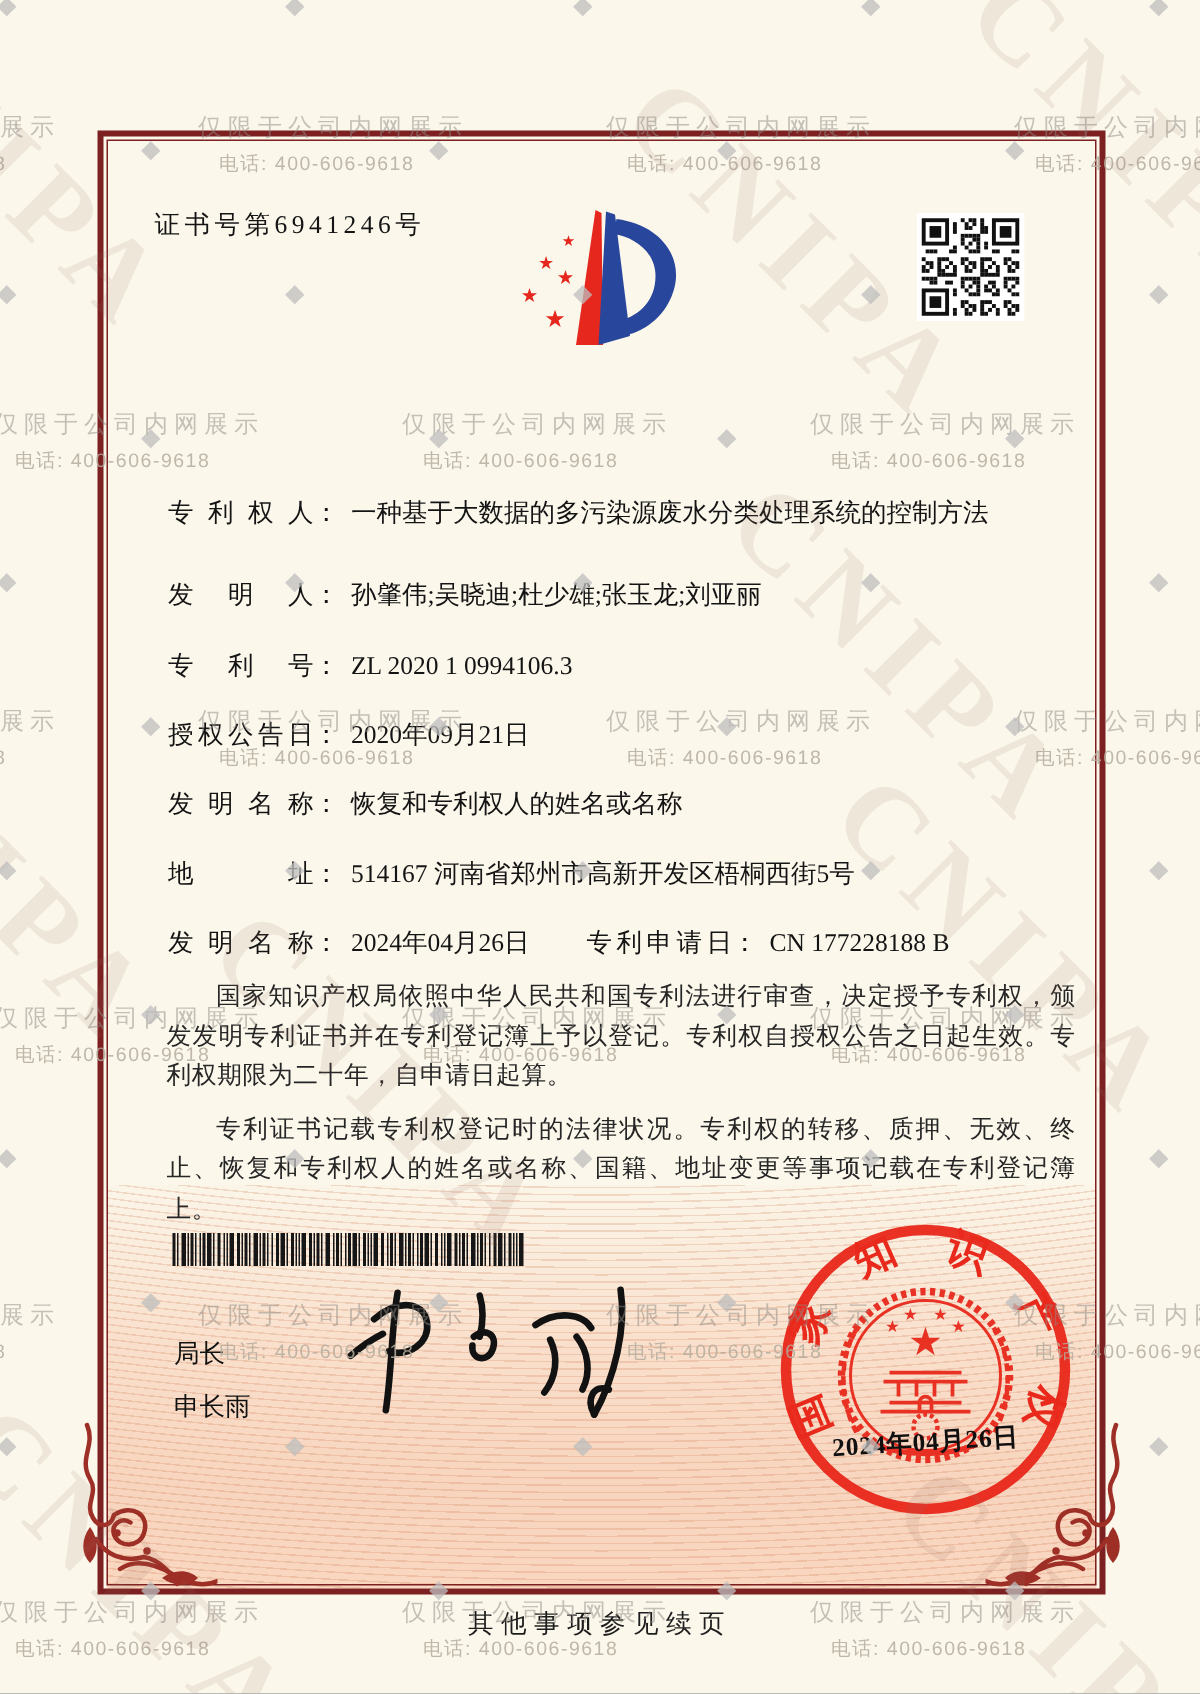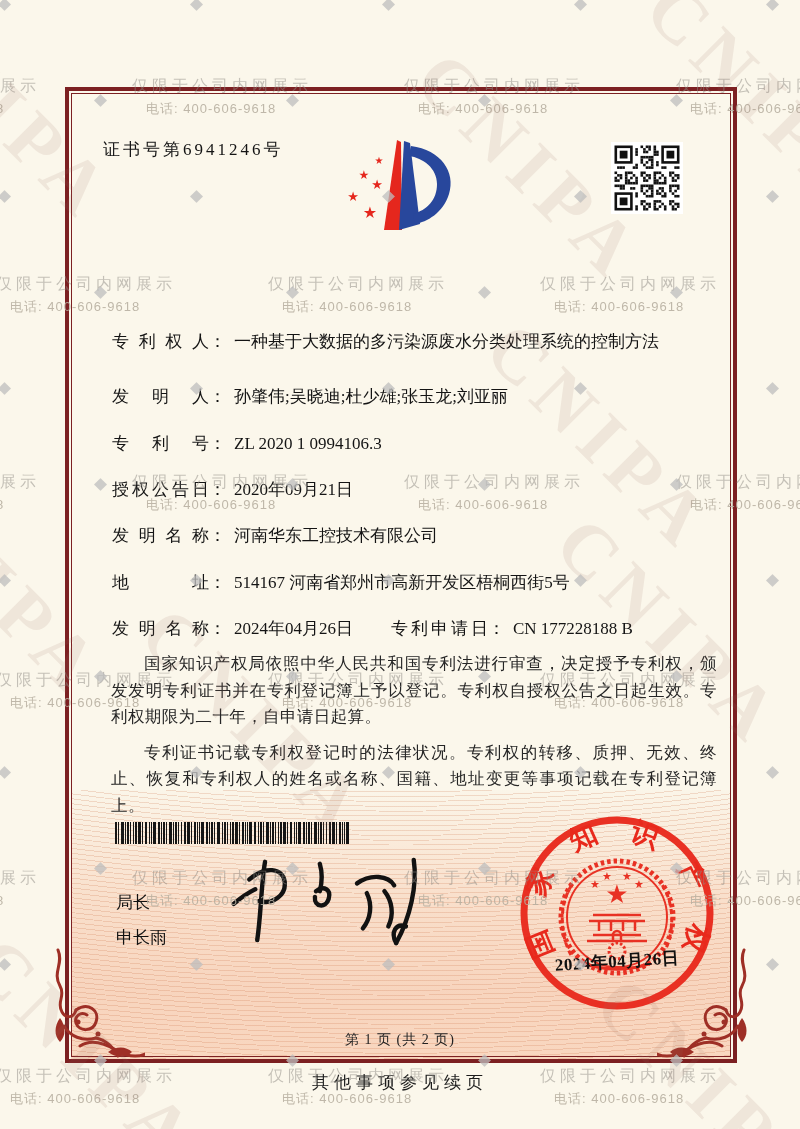--- a/index.html
+++ b/index.html
@@ -318,21 +318,21 @@
     <div class="frow" style="top:55px">
       <span class="f-label">发明人</span><span class="f-colon">：</span><span class="f-value">孙肇伟;吴晓迪;杜少雄;张玉龙;刘亚丽</span>
     </div>
     <div class="frow" style="top:102px">
       <span class="f-label">专利号</span><span class="f-colon">：</span><span class="f-value">ZL 2020 1 0994106.3</span>
     </div>
     <div class="frow" style="top:148px">
       <span class="f-label">授权公告日</span><span class="f-colon">：</span><span class="f-value">2020年09月21日</span>
     </div>
     <div class="frow" style="top:194px">
-      <span class="f-label">发明名称</span><span class="f-colon">：</span><span class="f-value">河南华东工控技术有限公司</span>
+      <span class="f-label">发明名称</span><span class="f-colon">：</span><span class="f-value">恢复和专利权人的姓名或名称</span>
     </div>
     <div class="frow" style="top:241px">
       <span class="f-label">地址</span><span class="f-colon">：</span><span class="f-value">514167 河南省郑州市高新开发区梧桐西街5号</span>
     </div>
     <div class="frow" style="top:287px">
       <span class="f-label">发明名称</span><span class="f-colon">：</span><span class="f-value">2024年04月26日</span>
       <span class="pair2">
         <span class="f-label">专利申请日</span><span class="f-colon">：</span><span class="f-value">CN 177228188 B</span>
       </span>
     </div>
@@ -468,21 +468,20 @@
         <path d="M-4,24 v-6 a4,4 0 0 1 8,0 v6"></path>
       </g>
       <circle cy="34" r="8" stroke-width="3" stroke-dasharray="2.5 2"></circle>
       <path d="M-46,38 C-58,16 -58,-14 -44,-34" stroke-width="3" stroke-dasharray="5 3.5"></path>
       <path d="M46,38 C58,16 58,-14 44,-34" stroke-width="3" stroke-dasharray="5 3.5"></path>
       <path d="M-34,46 C-14,54 14,54 34,46" stroke-width="3.5"></path>
     </g>
   </svg>
   <div class="seal-date">2024年04月26日</div>
 
-  <div class="page-num">第 1 页 (共 2 页)</div>
   <div class="footer-note">其他事项参见续页</div>
 
   <div class="wm-layer">
       <div class="wmt" style="left: -140px; top: 78px;">
         <div class="wm1">仅限于公司内网展示</div>
         <div class="wm2">电话: 400-606-9618</div>
       </div>
       <div class="wmt" style="left: 132px; top: 78px;">
         <div class="wm1">仅限于公司内网展示</div>
         <div class="wm2">电话: 400-606-9618</div>

